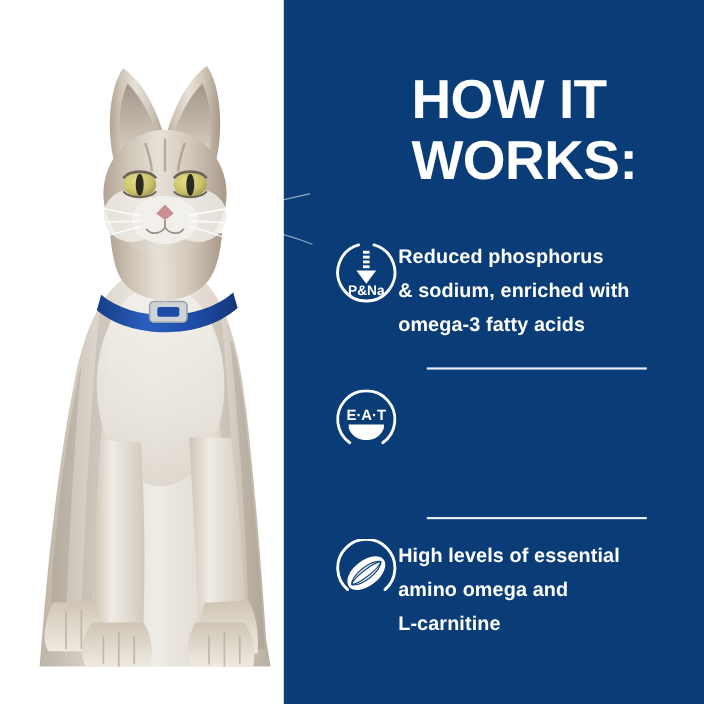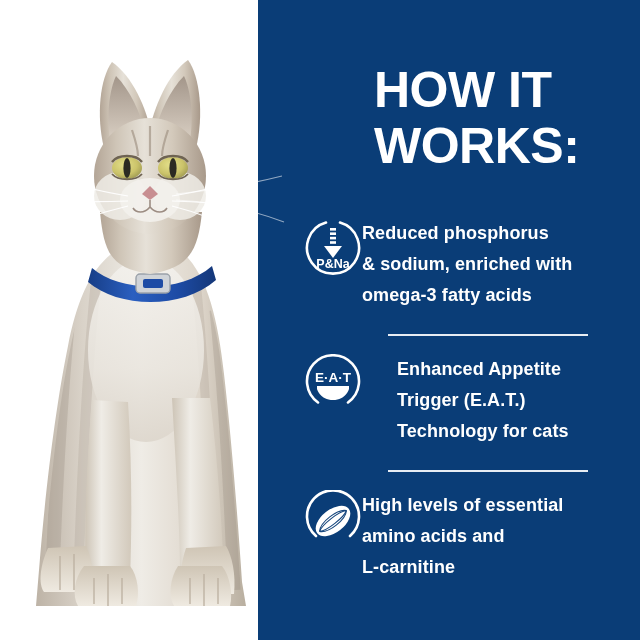--- a/index.html
+++ b/index.html
@@ -260,40 +260,37 @@
   <div class="divider divider-1"></div>
 
   <div class="feature feature-2">
     <div class="icon-wrap">
       <svg width="58" height="58" viewBox="0 0 58 58">
         <path d="M14 48.5 A26 26 0 1 1 44 48.5" fill="none" stroke="#ffffff" stroke-width="2.6" stroke-linecap="round"></path>
         <text x="29" y="28" fill="#ffffff" font-family="Liberation Sans, sans-serif" font-size="13.5" font-weight="bold" text-anchor="middle">E·A·T</text>
         <path d="M13 32 L45 32 L45 35 C45 35 42 46 29 46 C16 46 13 35 13 35 Z" fill="#ffffff"></path>
       </svg>
     </div>
-    <div class="feature-text">Enhanced Appetite
-Trigger (E.A.T.)
-Technology for cats</div>
   </div>
 
   <div class="divider divider-2"></div>
 
   <div class="feature feature-3">
     <div class="icon-wrap">
       <svg width="58" height="58" viewBox="0 0 58 58">
         <path d="M12 46 A26 26 0 1 1 46 46" fill="none" stroke="#ffffff" stroke-width="2.6" stroke-linecap="round"></path>
         <g transform="rotate(-38 29 31)">
           <ellipse cx="29" cy="31" rx="20" ry="11.5" fill="#ffffff"></ellipse>
           <g stroke="#0a3d77" stroke-width="1.1" fill="none" opacity="0.95">
             <path d="M12 31 C 18 24 40 24 46 31"></path>
             <path d="M12 31 C 18 27 40 27 46 31"></path>
             <path d="M12 31 C 18 35 40 35 46 31"></path>
             <path d="M12 31 C 18 38 40 38 46 31"></path>
           </g>
         </g>
       </svg>
     </div>
     <div class="feature-text">High levels of essential
-amino acids and
+amino omega and
 L-carnitine</div>
   </div>
 
 </div>
 
 </body></html>

